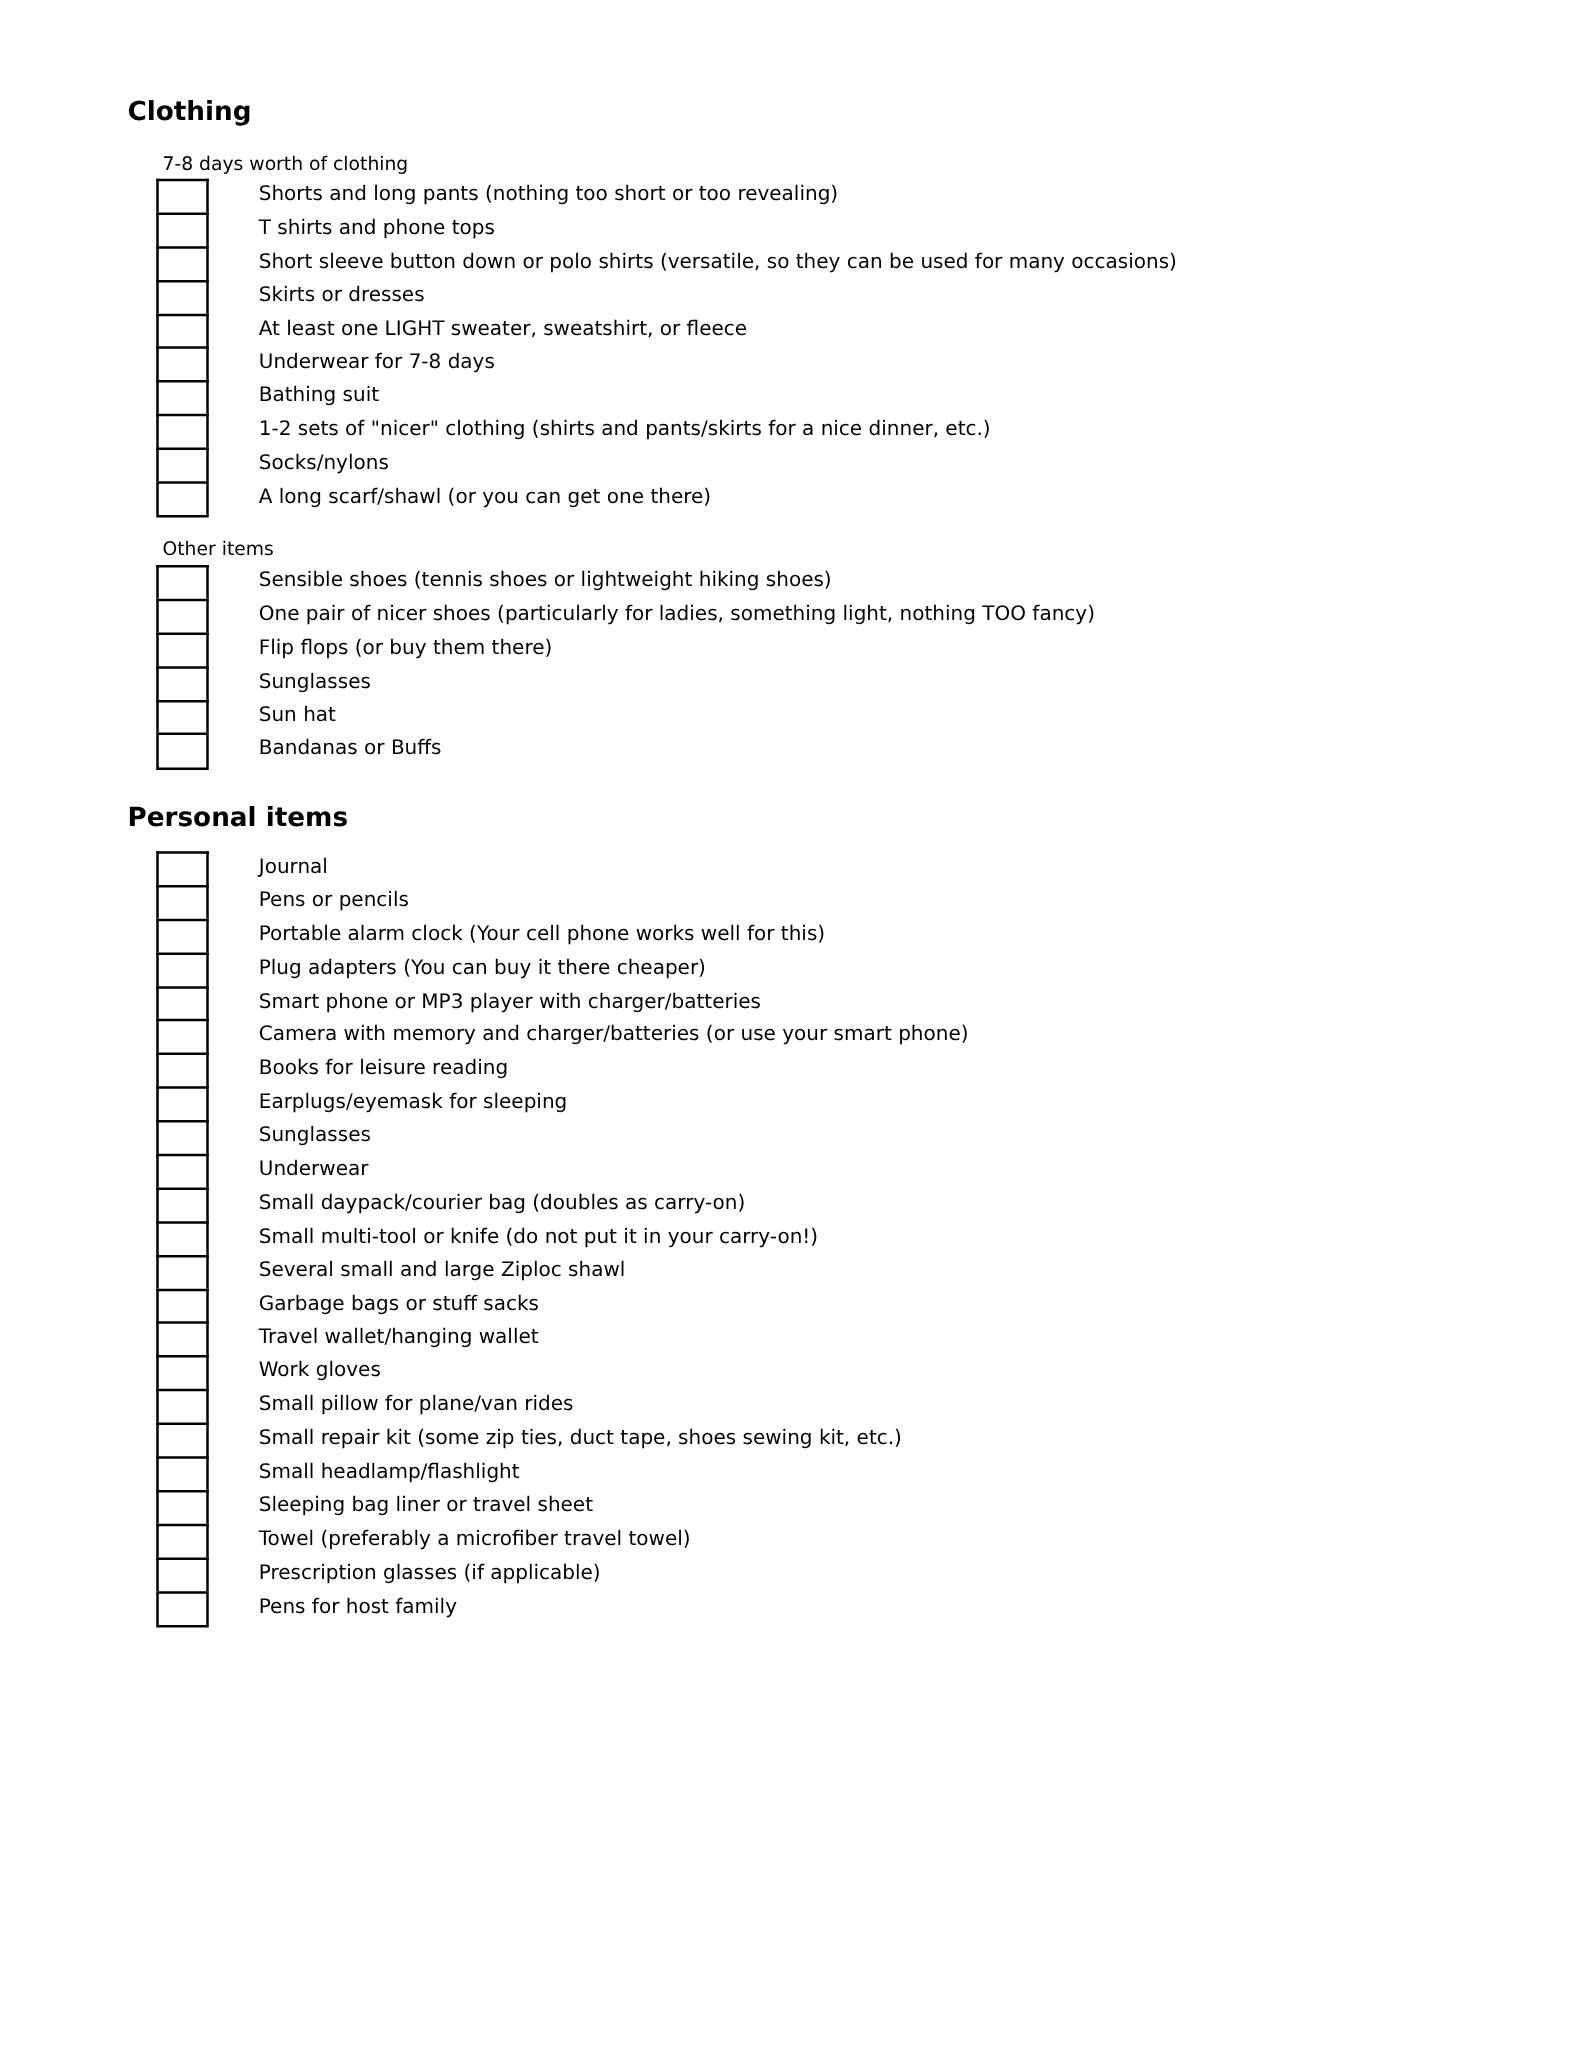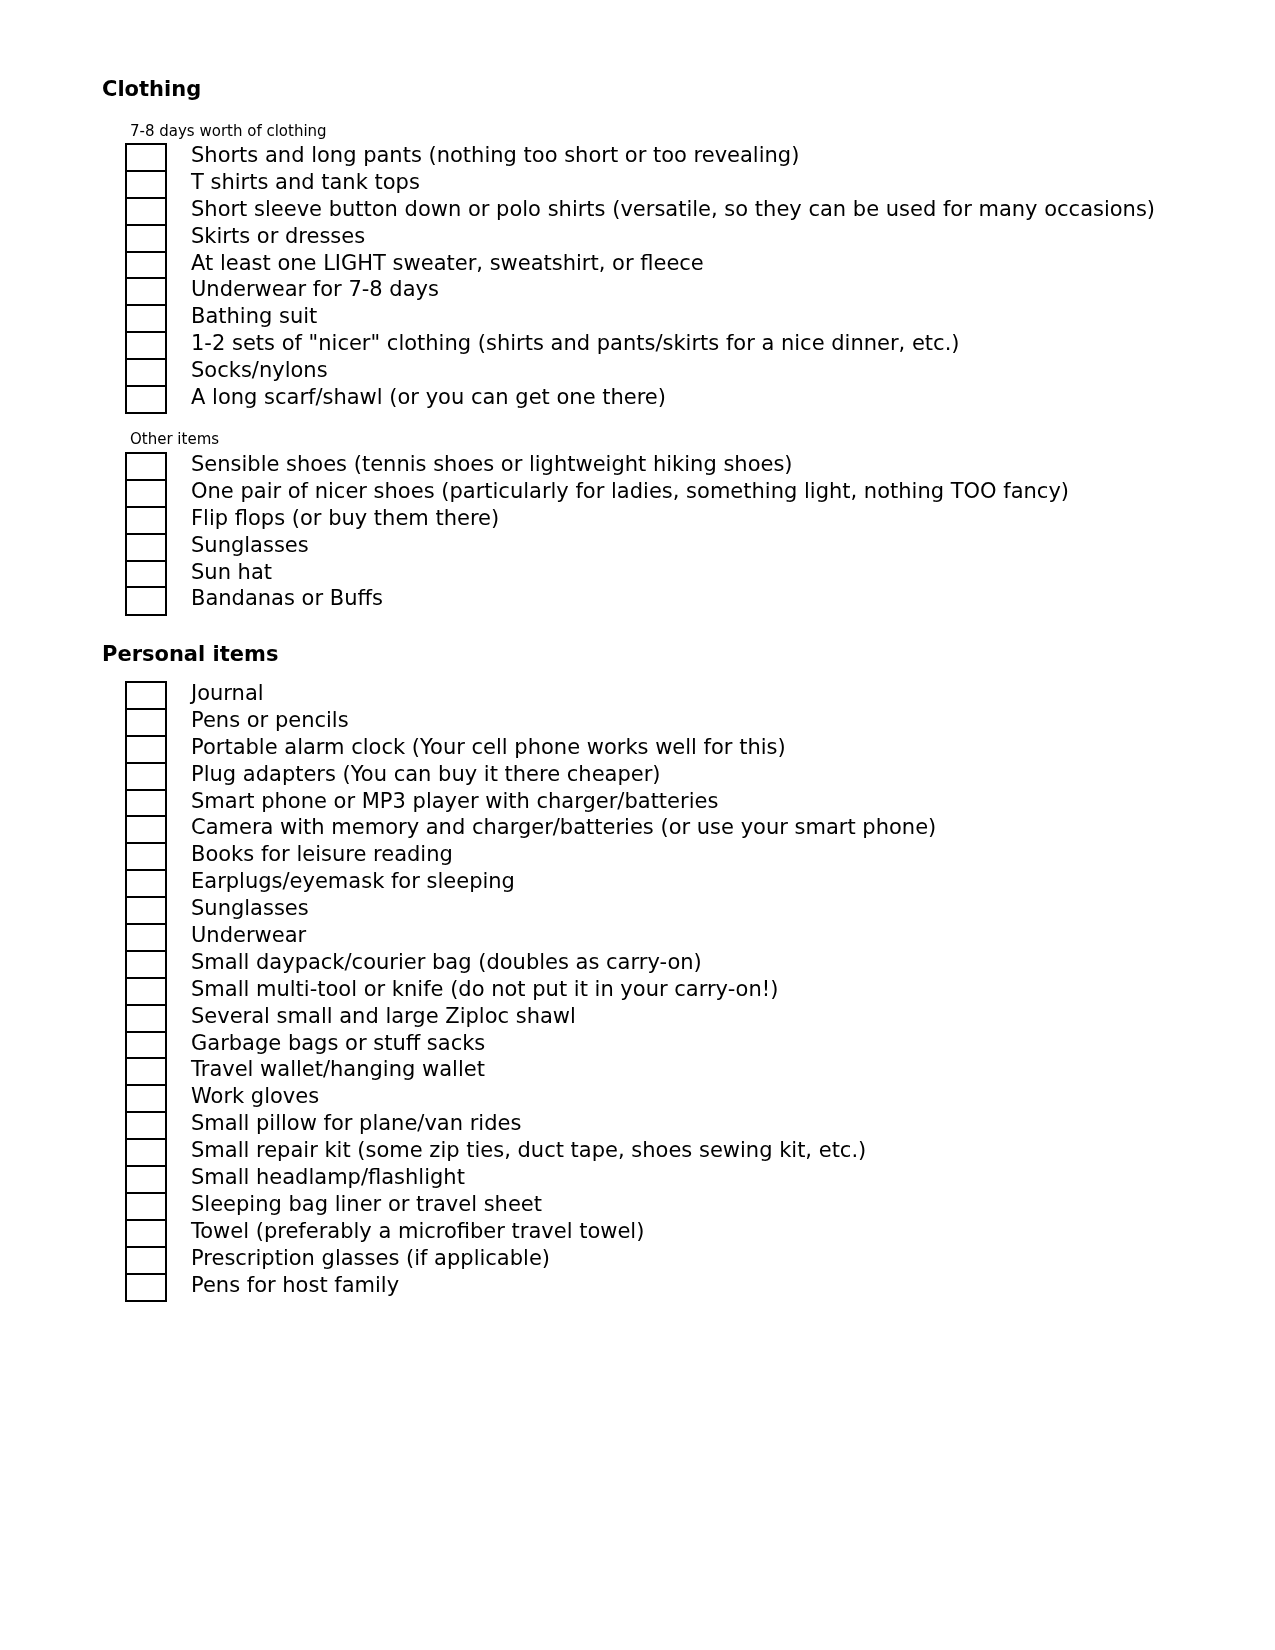--- a/index.html
+++ b/index.html
@@ -5,38 +5,38 @@
   html, body { margin: 0; padding: 0; background: #ffffff; }
   body { width: 1275px; height: 1650px; position: relative; overflow: hidden;
          font-family: "DejaVu Sans", sans-serif; color: #000; }
   .page { position: absolute; left: 0; top: 0; width: 1275px; height: 1444px; text-align: center; }
   .section-title { position: absolute; left: 102px; font-weight: bold; font-size: 21px; line-height: 26px; margin: 0; }
   .subhead { position: absolute; left: 130px; font-size: 15px; line-height: 26px; }
   .list { position: absolute; left: 125px; margin: 0; padding: 0; list-style: none; }
   .row { position: relative; height: 26.9px; display: flex; align-items: center; }
   .box { position: absolute; left: 0; top: 0; width: 38px; height: 25.4px; border: 2px solid #000; border-bottom: none; box-sizing: content-box; background: #fff; }
   .row:last-child .box { border-bottom: 2px solid #000; }
-  .label { position: absolute; left: 66px; top: -1px; font-size: 21px; line-height: 26px; white-space: nowrap; }
+  .label { position: absolute; left: 82px; top: -1px; font-size: 16px; line-height: 26px; white-space: nowrap; }
 </style>
 </head>
 <body>
 
 <div class="page">
 
   <h2 class="section-title" style="top:76px;">Clothing</h2>
 
   <div class="subhead" style="top:118px;">7-8 days worth of clothing</div>
   <ul class="list" style="top:143px;">
       <li class="row">
         <span class="box" role="checkbox" aria-checked="false"></span>
         <span class="label">Shorts and long pants (nothing too short or too revealing)</span>
       </li>
       <li class="row">
         <span class="box" role="checkbox" aria-checked="false"></span>
-        <span class="label">T shirts and tank tops</span>
+        <span class="label">T shirts and phone tops</span>
       </li>
       <li class="row">
         <span class="box" role="checkbox" aria-checked="false"></span>
         <span class="label">Short sleeve button down or polo shirts (versatile, so they can be used for many occasions)</span>
       </li>
       <li class="row">
         <span class="box" role="checkbox" aria-checked="false"></span>
         <span class="label">Skirts or dresses</span>
       </li>
       <li class="row">

